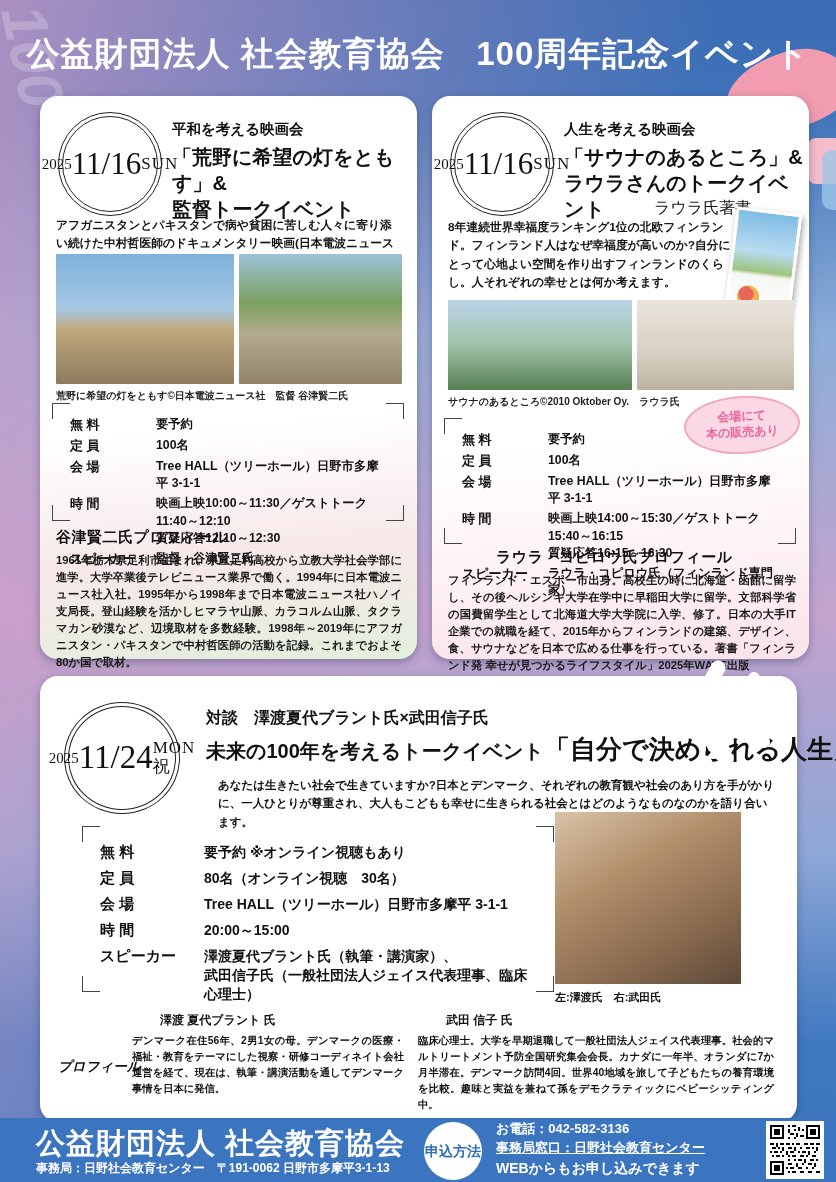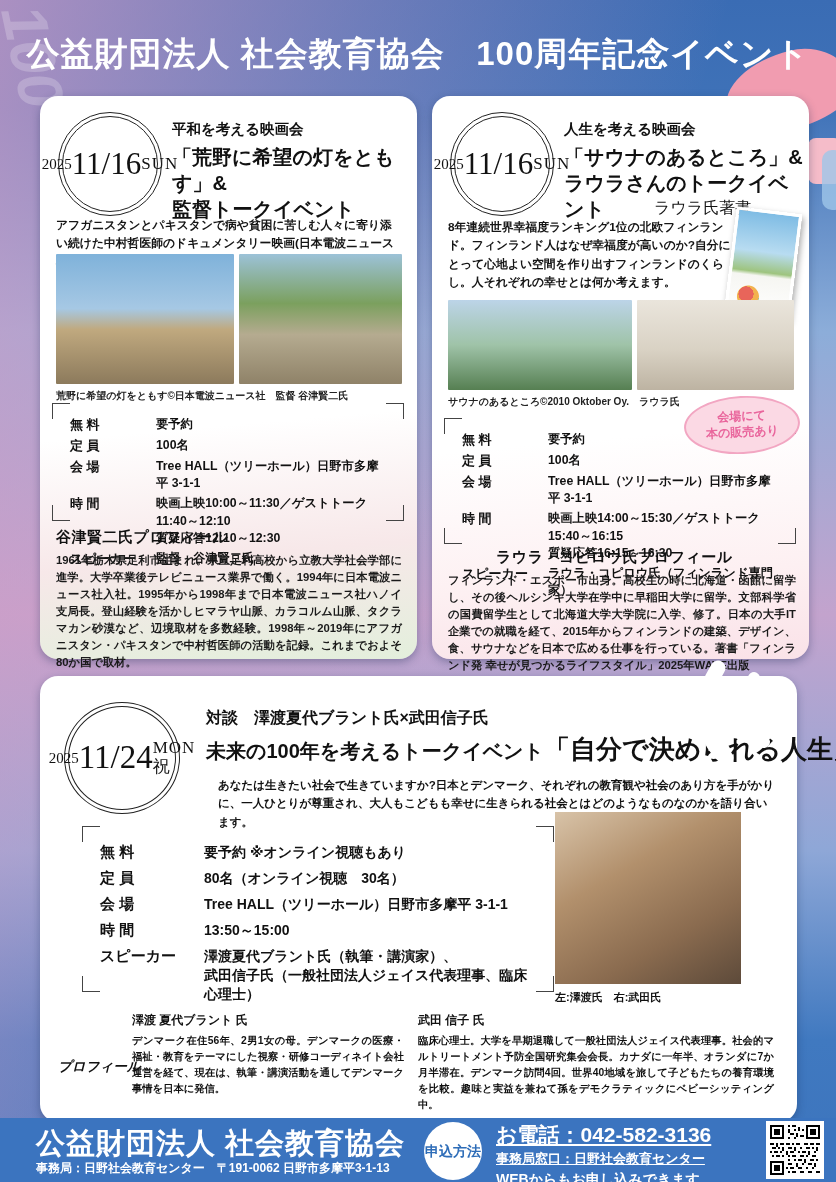--- a/index.html
+++ b/index.html
@@ -72,32 +72,32 @@
   
   .c3cat{position:absolute;left:166px;top:32px;font-size:16px;font-weight:bold;}
   .c3ttl{position:absolute;left:166px;top:56px;font-weight:bold;white-space:nowrap;}
   .c3ttl .pre{font-size:20px;}
   .c3ttl .main{font-size:26px;}
   .c3desc{position:absolute;left:178px;top:100px;width:560px;font-size:11.5px;font-weight:bold;line-height:1.6;}
   .c3photo{position:absolute;left:515px;top:136px;width:186px;height:172px;
            background:linear-gradient(150deg,#d8c3a8 0%,#b2906c 35%,#8a6b4f 70%,#5d4a3a 100%);}
   .c3cap{position:absolute;left:515px;top:314px;font-size:11px;font-weight:bold;}
   .plabel{position:absolute;left:18px;top:382px;font-size:13.5px;font-weight:bold;font-style:italic;}
-  .pcol-name{font-size:12px;font-weight:bold;margin-bottom:4px;}
+  .pcol-name{font-size:12px;font-weight:bold;margin-bottom:4px;margin-left:28px;}
   .pcol-text{font-size:10.3px;font-weight:bold;line-height:1.55;text-align:justify;}
   .pcol1{position:absolute;left:92px;top:336px;width:272px;}
   .pcol2{position:absolute;left:378px;top:336px;width:356px;}
   
   .footer{position:absolute;left:0;top:1118px;width:836px;height:64px;background:#3b74bf;color:#fff;}
   .f-org{position:absolute;left:36px;top:6px;font-size:29px;font-weight:bold;letter-spacing:1px;}
   .f-office{position:absolute;left:36px;top:42px;font-size:12px;font-weight:bold;}
   .f-circle{position:absolute;left:424px;top:4px;width:58px;height:58px;border-radius:50%;background:#fff;color:#2e6db8;
             display:flex;flex-direction:row;align-items:center;justify-content:center;font-size:14px;font-weight:bold;line-height:1.2;}
   .f-right{position:absolute;left:496px;top:2px;font-weight:bold;line-height:1.45;}
-  .f-phone{font-size:21px;text-decoration:underline;}
+  .f-phone{font-size:13px;}
   .f-desk{font-size:13px;text-decoration:underline;}
   .f-web{font-size:14px;}
   .qr{position:absolute;right:12px;top:3px;width:58px;height:58px;background:#fff;padding:4px;}
   .qr svg{width:100%;height:100%;display:block;}
 </style>
 </head>
 <body>
 
 <div class="page">
 
@@ -250,21 +250,21 @@
       <div class="irow">
         <div class="ilab">定 員</div>
         <div class="ival">80名（オンライン視聴　30名）</div>
       </div>
       <div class="irow">
         <div class="ilab">会 場</div>
         <div class="ival">Tree HALL（ツリーホール）日野市多摩平 3-1-1</div>
       </div>
       <div class="irow">
         <div class="ilab">時 間</div>
-        <div class="ival">13:50～15:00</div>
+        <div class="ival">20:00～15:00</div>
       </div>
       <div class="irow">
         <div class="ilab">スピーカー</div>
         <div class="ival">
           <div>澤渡夏代ブラント氏（執筆・講演家）、</div>
           <div>武田信子氏（一般社団法人ジェイス代表理事、臨床心理士）</div>
         </div>
       </div>
     </div>
 

